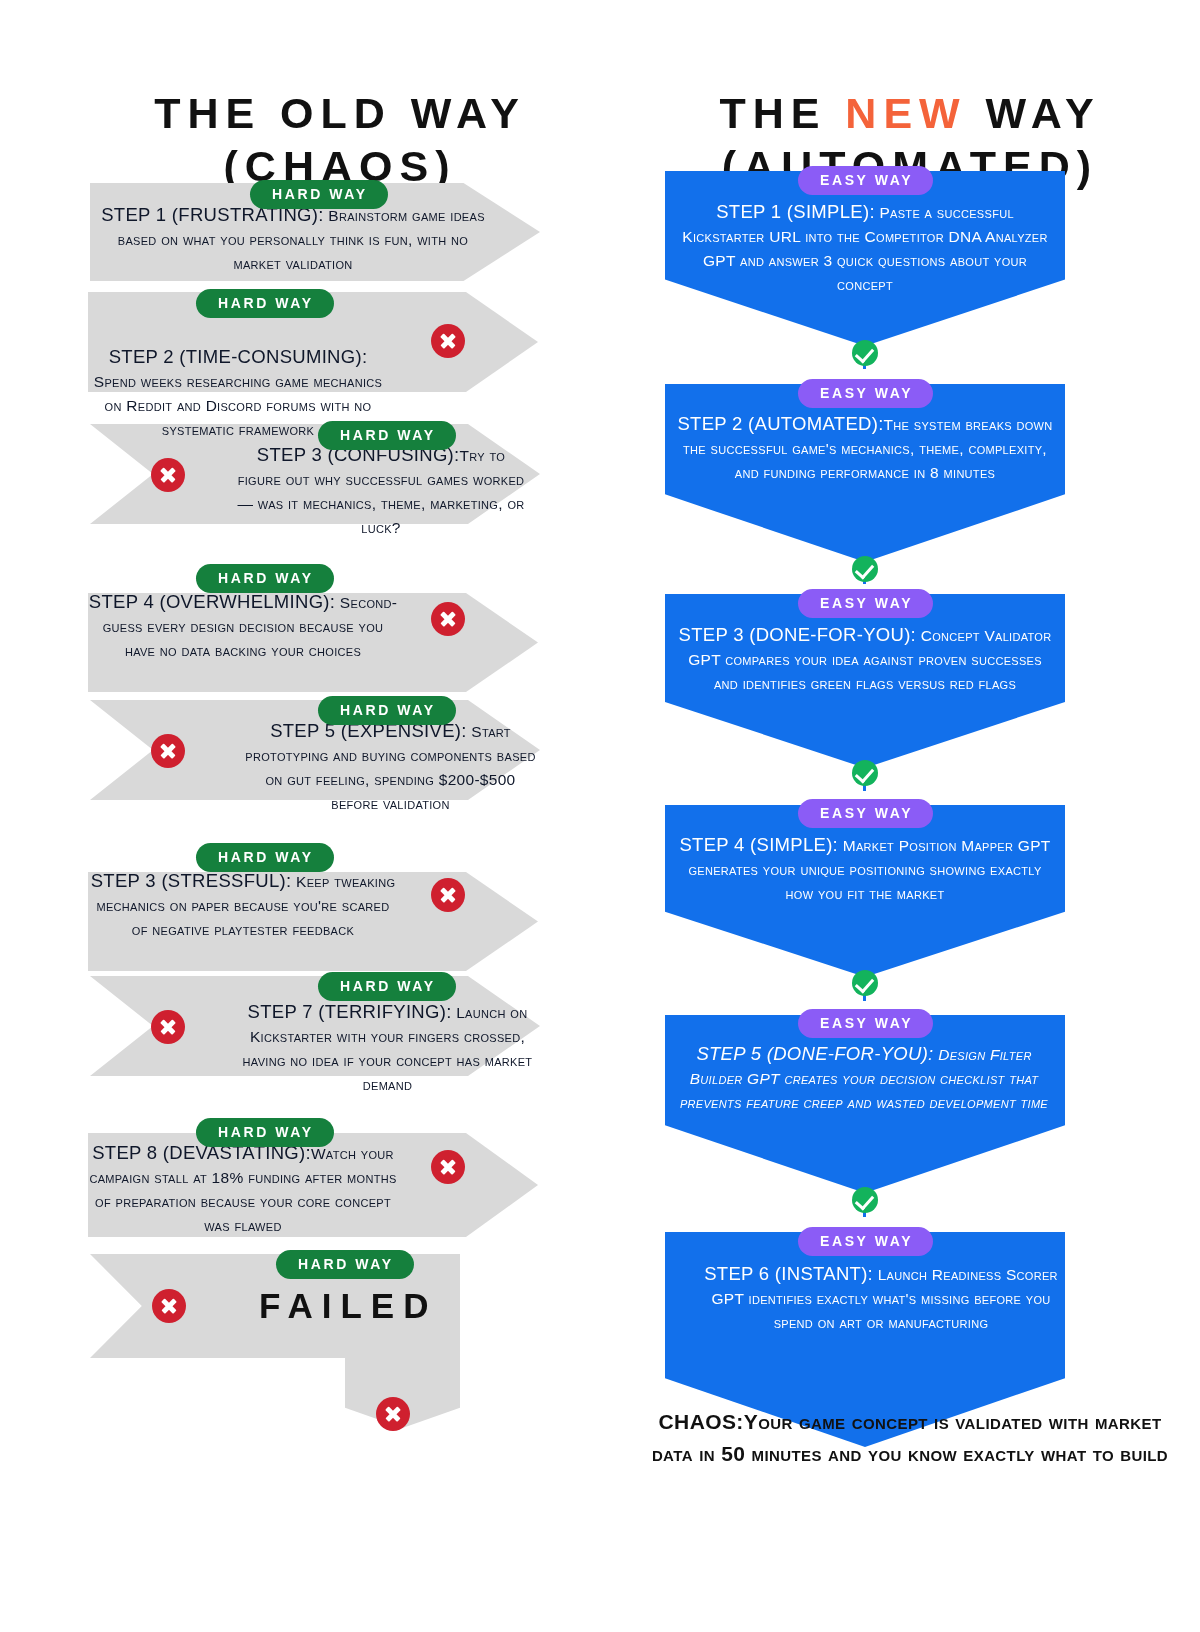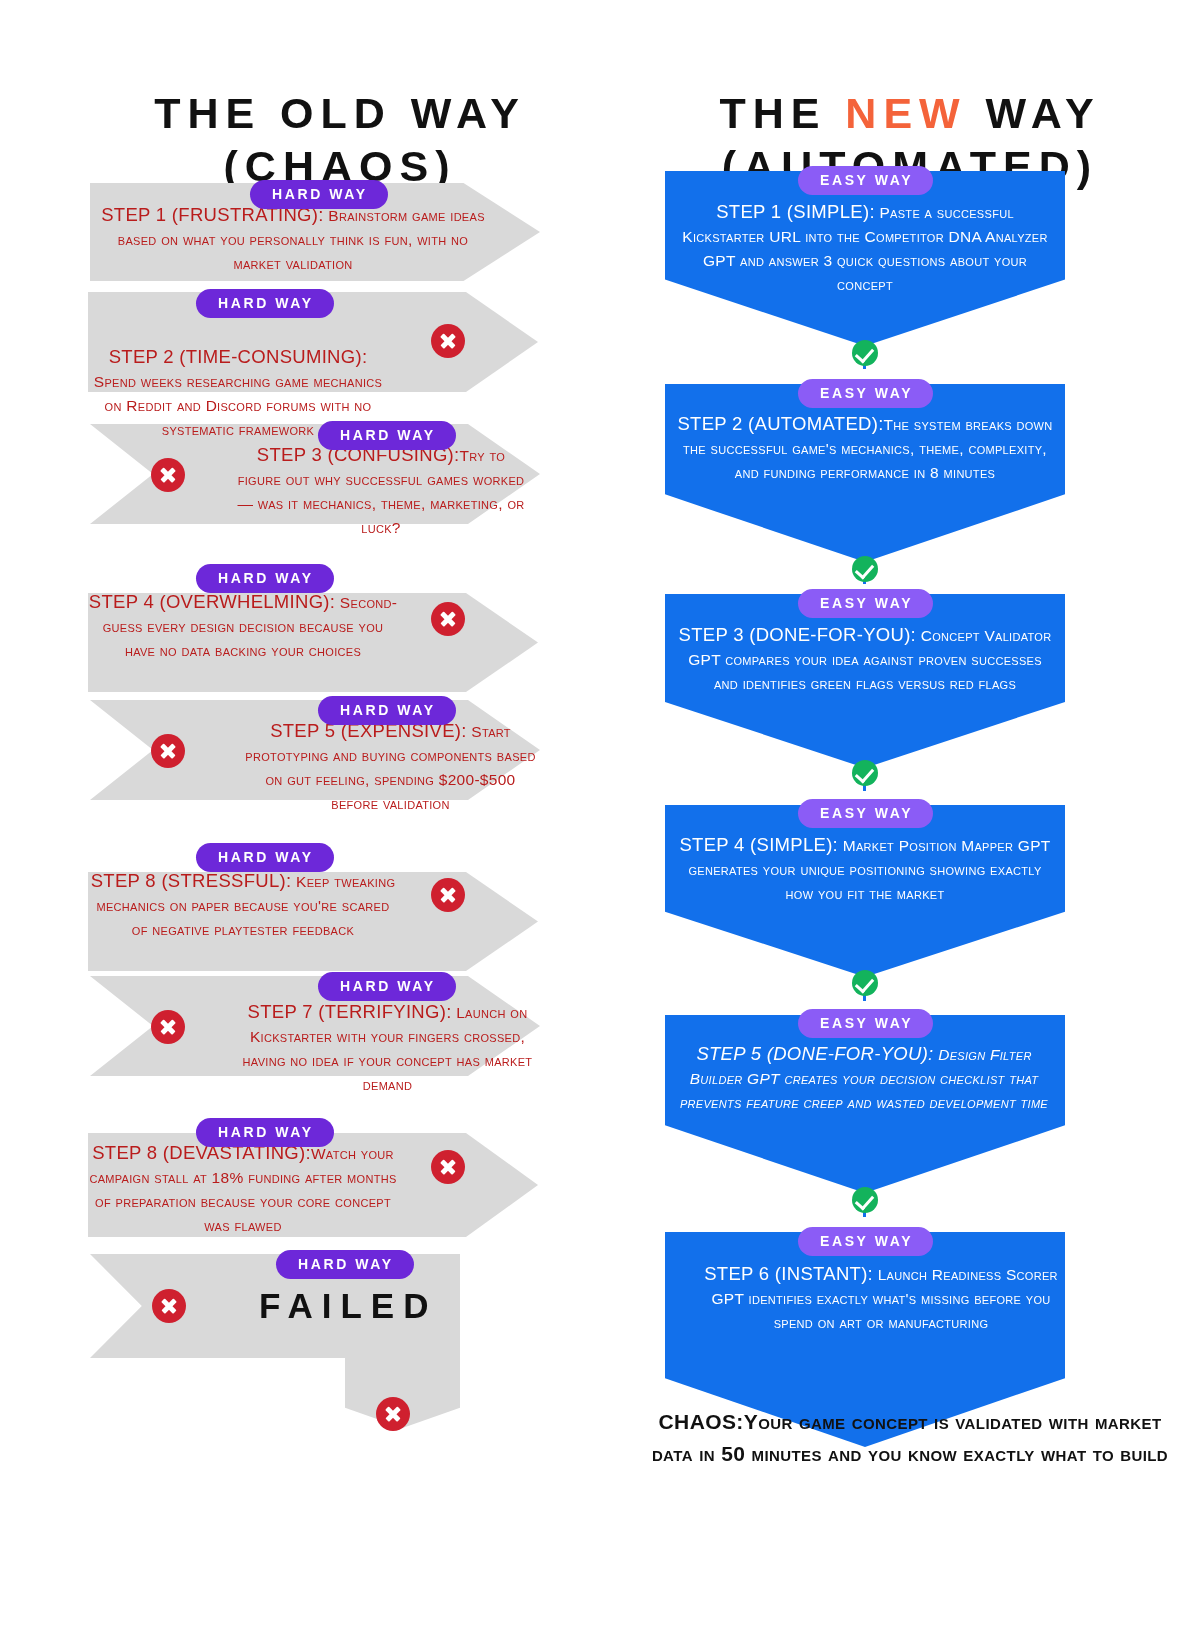--- a/index.html
+++ b/index.html
@@ -39,36 +39,36 @@
   
   .chev-r{
     clip-path:polygon(0% 0%, 83% 0%, 100% 50%, 83% 100%, 0% 100%, 10% 50%);
   }
   .chev-r-flat{
     clip-path:polygon(0% 0%, 83% 0%, 100% 50%, 83% 100%, 0% 100%);
   }
 
   .badge{
     position:absolute;
-    background:#6d28d9;
+    background:#15803d;
     color:#ffffff;
     font-size:14px;
     font-weight:bold;
     letter-spacing:2.6px;
     border-radius:16px;
     padding:7px 20px 8px 22px;
     line-height:14px;
     white-space:nowrap;
     z-index:6;
   }
   .badge-easy{background:#8b5cf6;}
 
   .step-text{
     position:absolute;
-    color:#b91c1c;
+    color:#0f172a;
     font-size:15.5px;
     line-height:24px;
     text-align:center;
     font-variant:small-caps;
     letter-spacing:0.3px;
     z-index:5;
   }
   .step-text .lead{font-size:18.5px;}
 
   .xmark{
@@ -196,21 +196,21 @@
       <div class="step-text" style="left:243px;top:719px;width:295px;">
         <span class="lead">STEP 5 (EXPENSIVE):</span><span> Start prototyping and buying components based on gut feeling, spending $200-$500 before validation</span>
       </div>
       <div class="xmark" style="left:151px;top:734px;"></div>
     </div>
 
     <div class="hard-row">
       <div class="chev" style="left:88px;top:872px;width:450px;height:99px;clip-path:polygon(0% 0%, 84% 0%, 100% 50%, 84% 100%, 0% 100%);"></div>
       <div class="badge" style="left:196px;top:843px;">HARD WAY</div>
       <div class="step-text" style="left:88px;top:869px;width:310px;">
-        <span class="lead">STEP 8 (STRESSFUL):</span><span> Keep tweaking mechanics on paper because you're scared of negative playtester feedback</span>
+        <span class="lead">STEP 3 (STRESSFUL):</span><span> Keep tweaking mechanics on paper because you're scared of negative playtester feedback</span>
       </div>
       <div class="xmark" style="left:431px;top:878px;"></div>
     </div>
 
     <div class="hard-row">
       <div class="chev" style="left:90px;top:976px;width:450px;height:100px;clip-path:polygon(0% 0%, 84% 0%, 100% 50%, 84% 100%, 0% 100%, 14% 50%);"></div>
       <div class="badge" style="left:318px;top:972px;">HARD WAY</div>
       <div class="step-text" style="left:240px;top:1000px;width:295px;">
         <span class="lead">STEP 7 (TERRIFYING):</span><span> Launch on Kickstarter with your fingers crossed, having no idea if your concept has market demand</span>
       </div>

